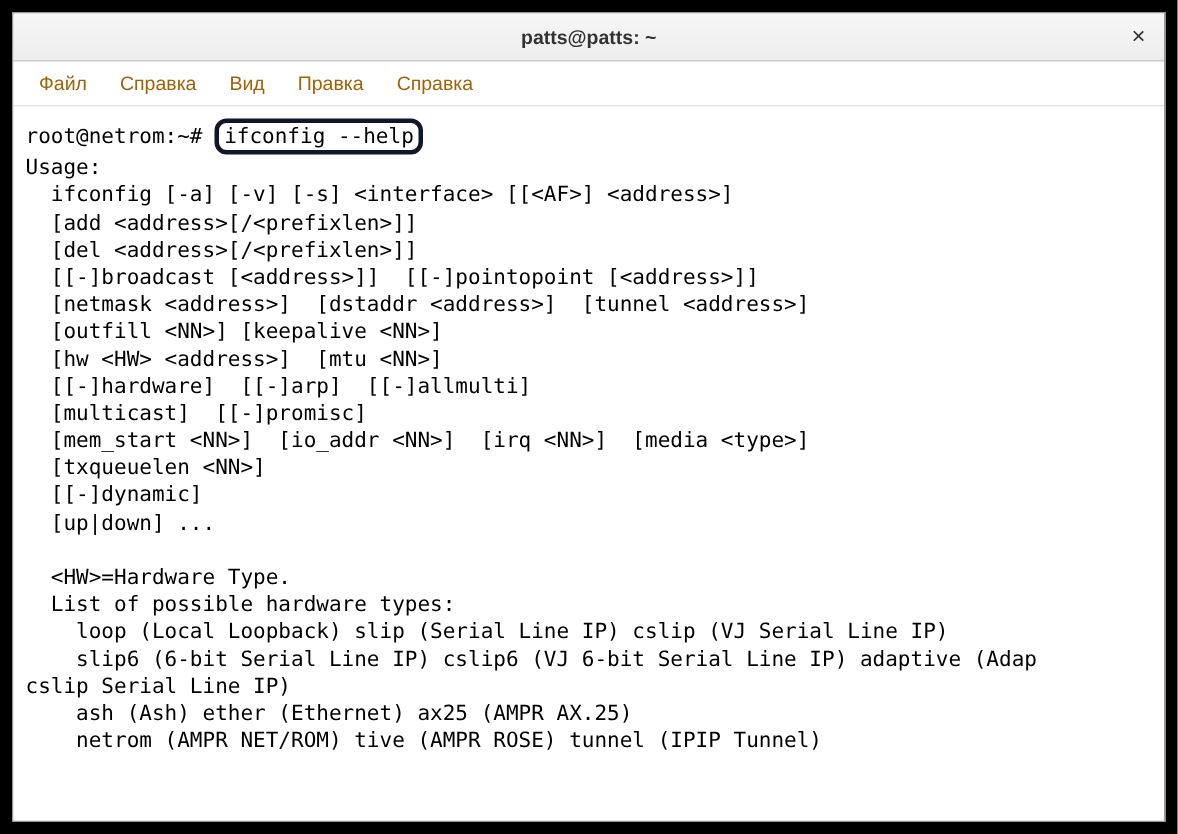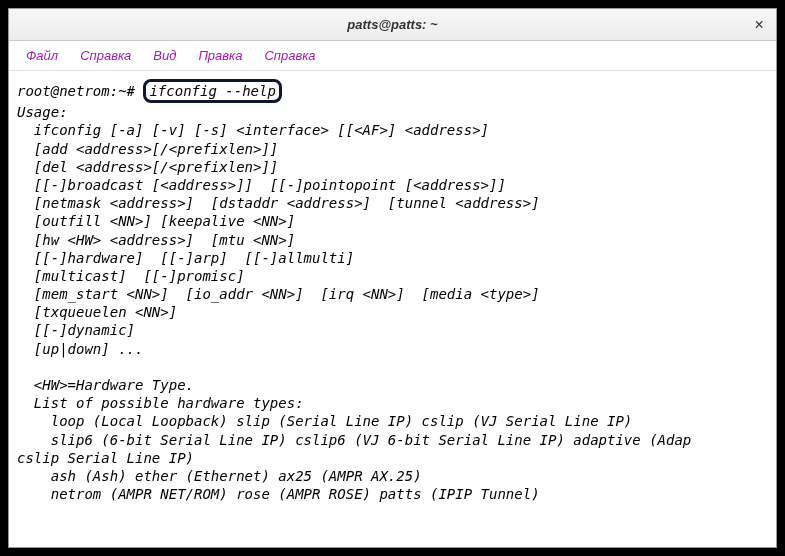--- a/index.html
+++ b/index.html
@@ -1,15 +1,15 @@
 <!DOCTYPE html>
 <html><head>
   <meta charset="utf-8">
   <style>
-    * { margin: 0; padding: 0; box-sizing: border-box; font-style: italic; }
+    * { margin: 0; padding: 0; box-sizing: border-box; }
     body {
       width: 785px;
       height: 556px;
       background: #000;
       font-family: sans-serif;
       padding: 8px;
     }
     .window {
       width: 100%;
       height: 100%;
@@ -50,21 +50,21 @@
       height: 30px;
       background: #fff;
       border-bottom: 1px solid #e0e0e0;
       display: flex;
       align-items: center;
       padding: 0 8px;
       gap: 4px;
     }
     .menu-item {
       font-size: 13px;
-      color: #a21caf;
+      color: #a16207;
       padding: 4px 9px;
       cursor: pointer;
     }
     .terminal-body {
       flex: 1;
       background: #fff;
       color: #000;
       font-family: "DejaVu Sans Mono", "Liberation Mono", monospace;
       font-size: 14px;
       line-height: 1.3;
@@ -109,14 +109,14 @@
 <span>  [txqueuelen &lt;NN&gt;]</span>
 <span>  [[-]dynamic]</span>
 <span>  [up|down] ...</span>
 <span></span>
 <span>  &lt;HW&gt;=Hardware Type.</span>
 <span>  List of possible hardware types:</span>
 <span>    loop (Local Loopback) slip (Serial Line IP) cslip (VJ Serial Line IP)</span>
 <span>    slip6 (6-bit Serial Line IP) cslip6 (VJ 6-bit Serial Line IP) adaptive (Adap</span>
 <span>cslip Serial Line IP)</span>
 <span>    ash (Ash) ether (Ethernet) ax25 (AMPR AX.25)</span>
-<span>    netrom (AMPR NET/ROM) rose (AMPR ROSE) patts (IPIP Tunnel)</span></div>
+<span>    netrom (AMPR NET/ROM) tive (AMPR ROSE) tunnel (IPIP Tunnel)</span></div>
 </div>
 
 </body></html>

